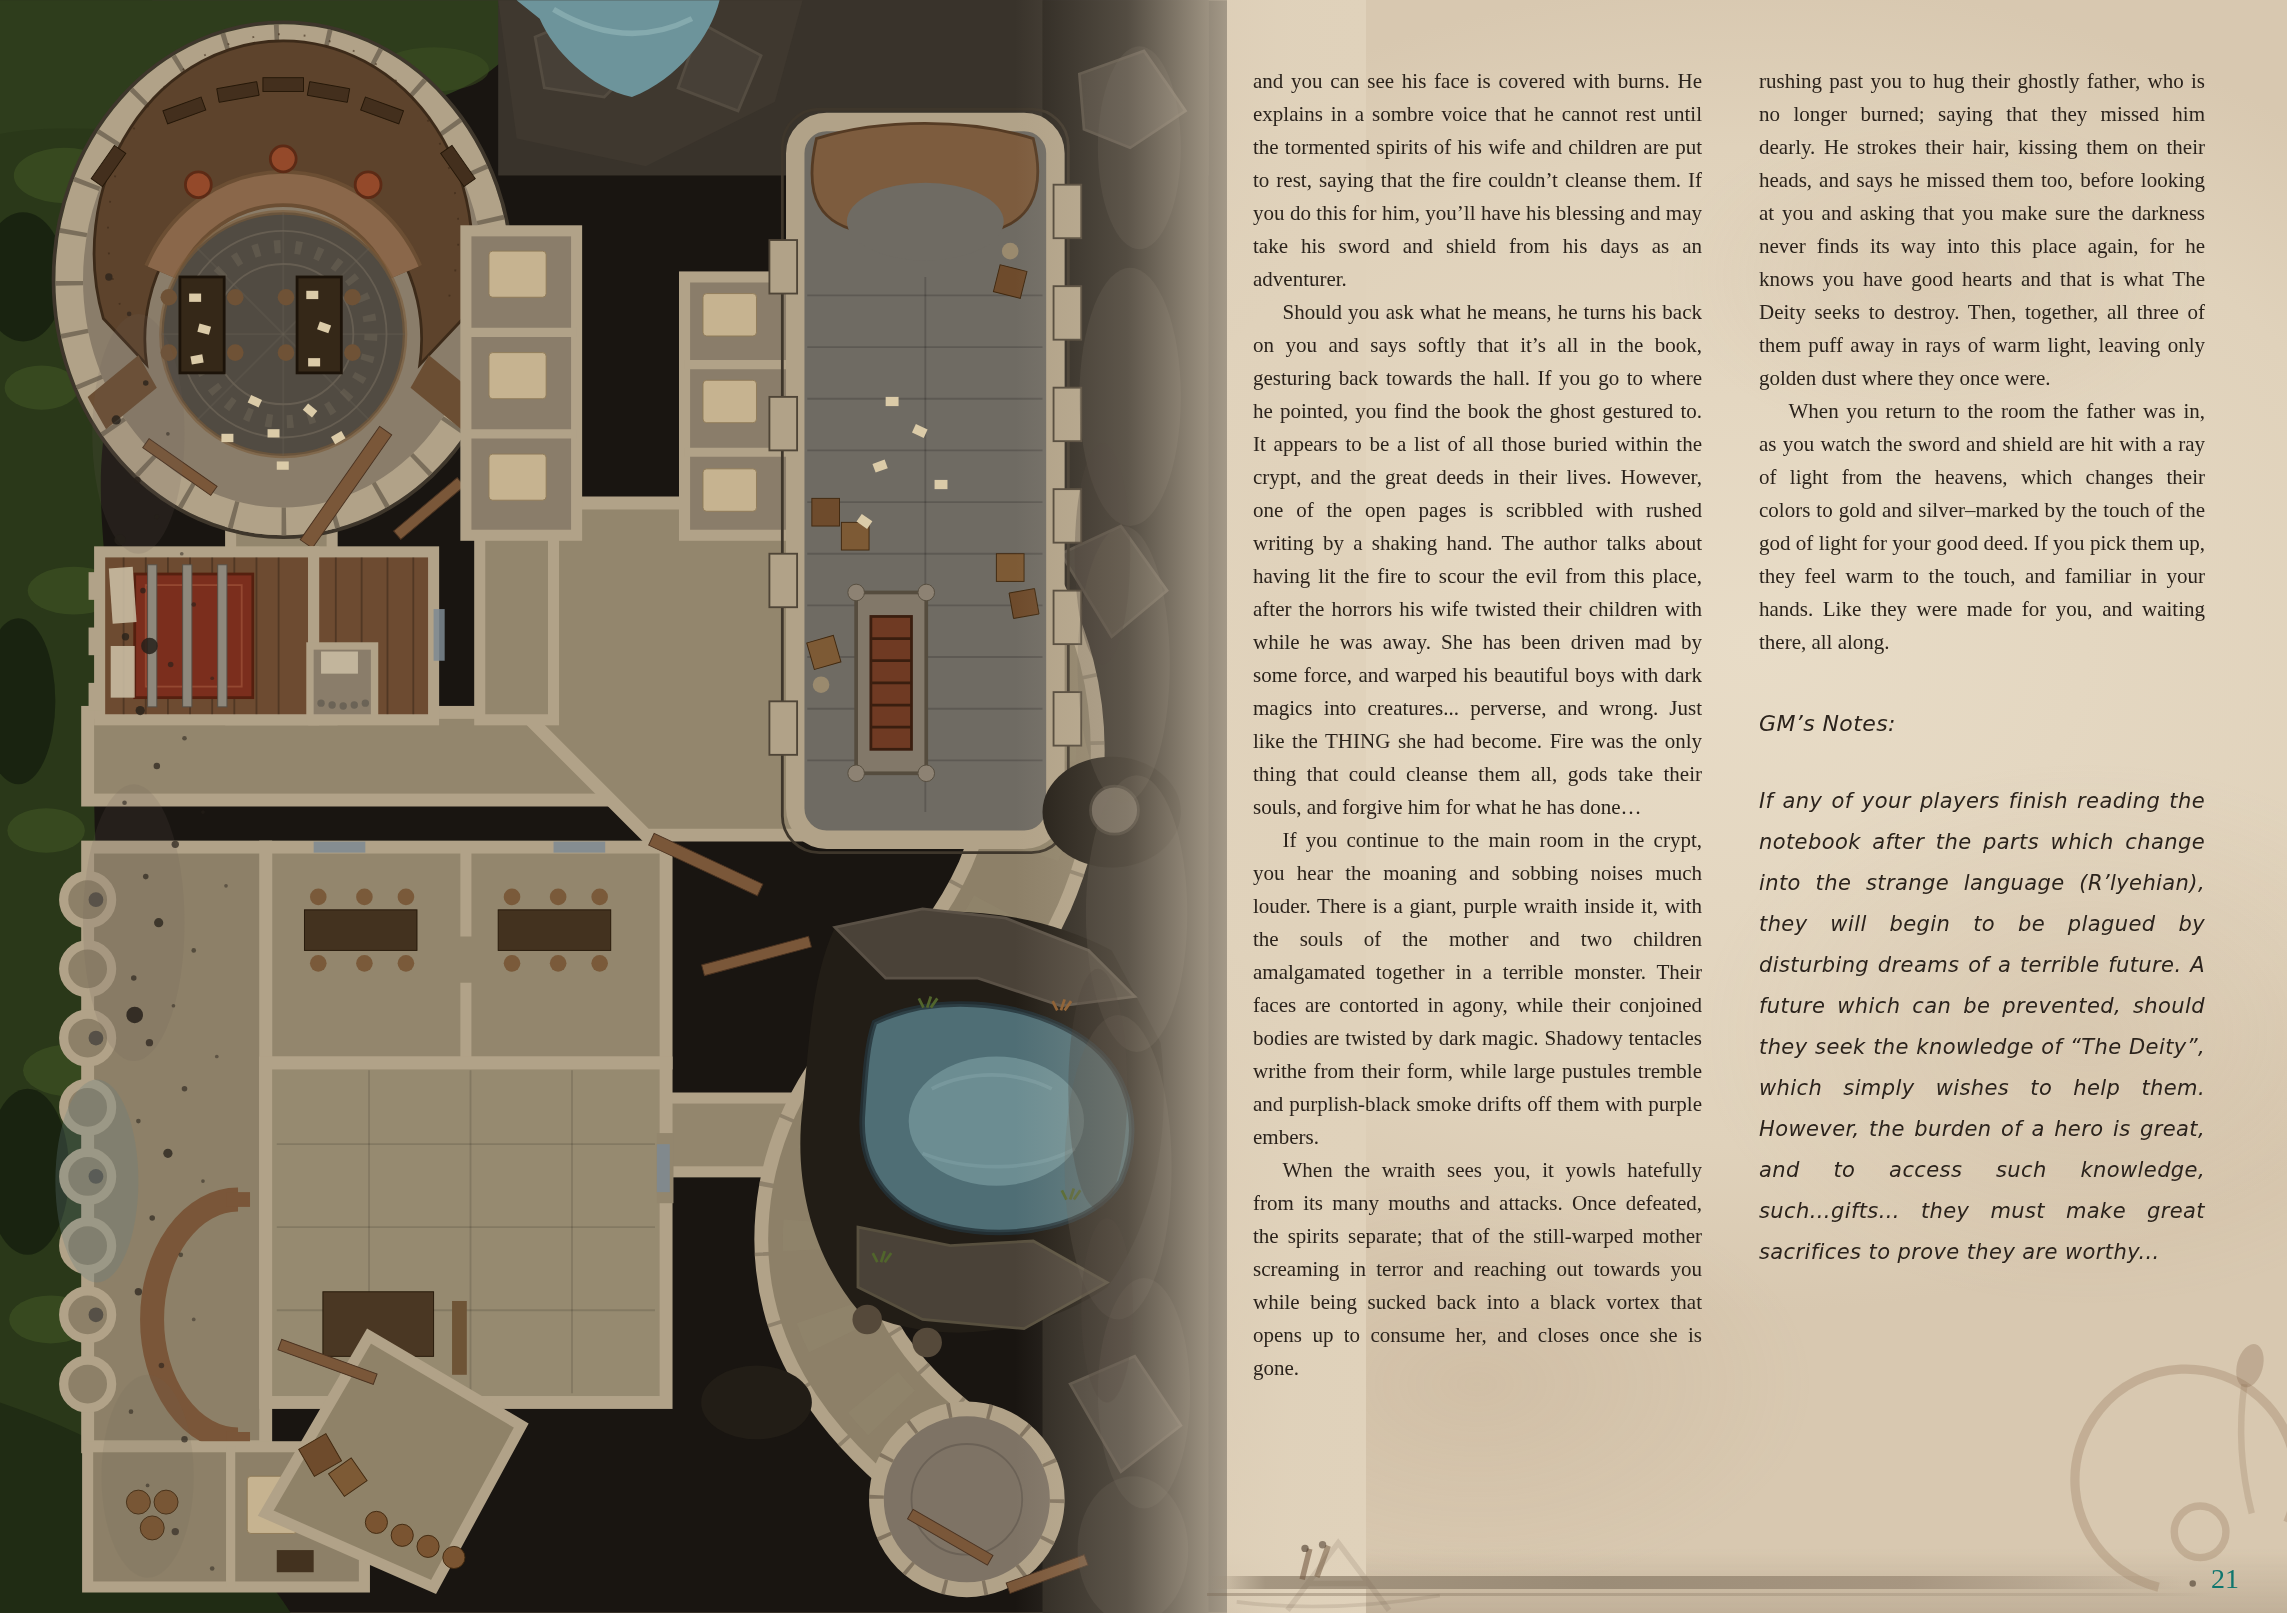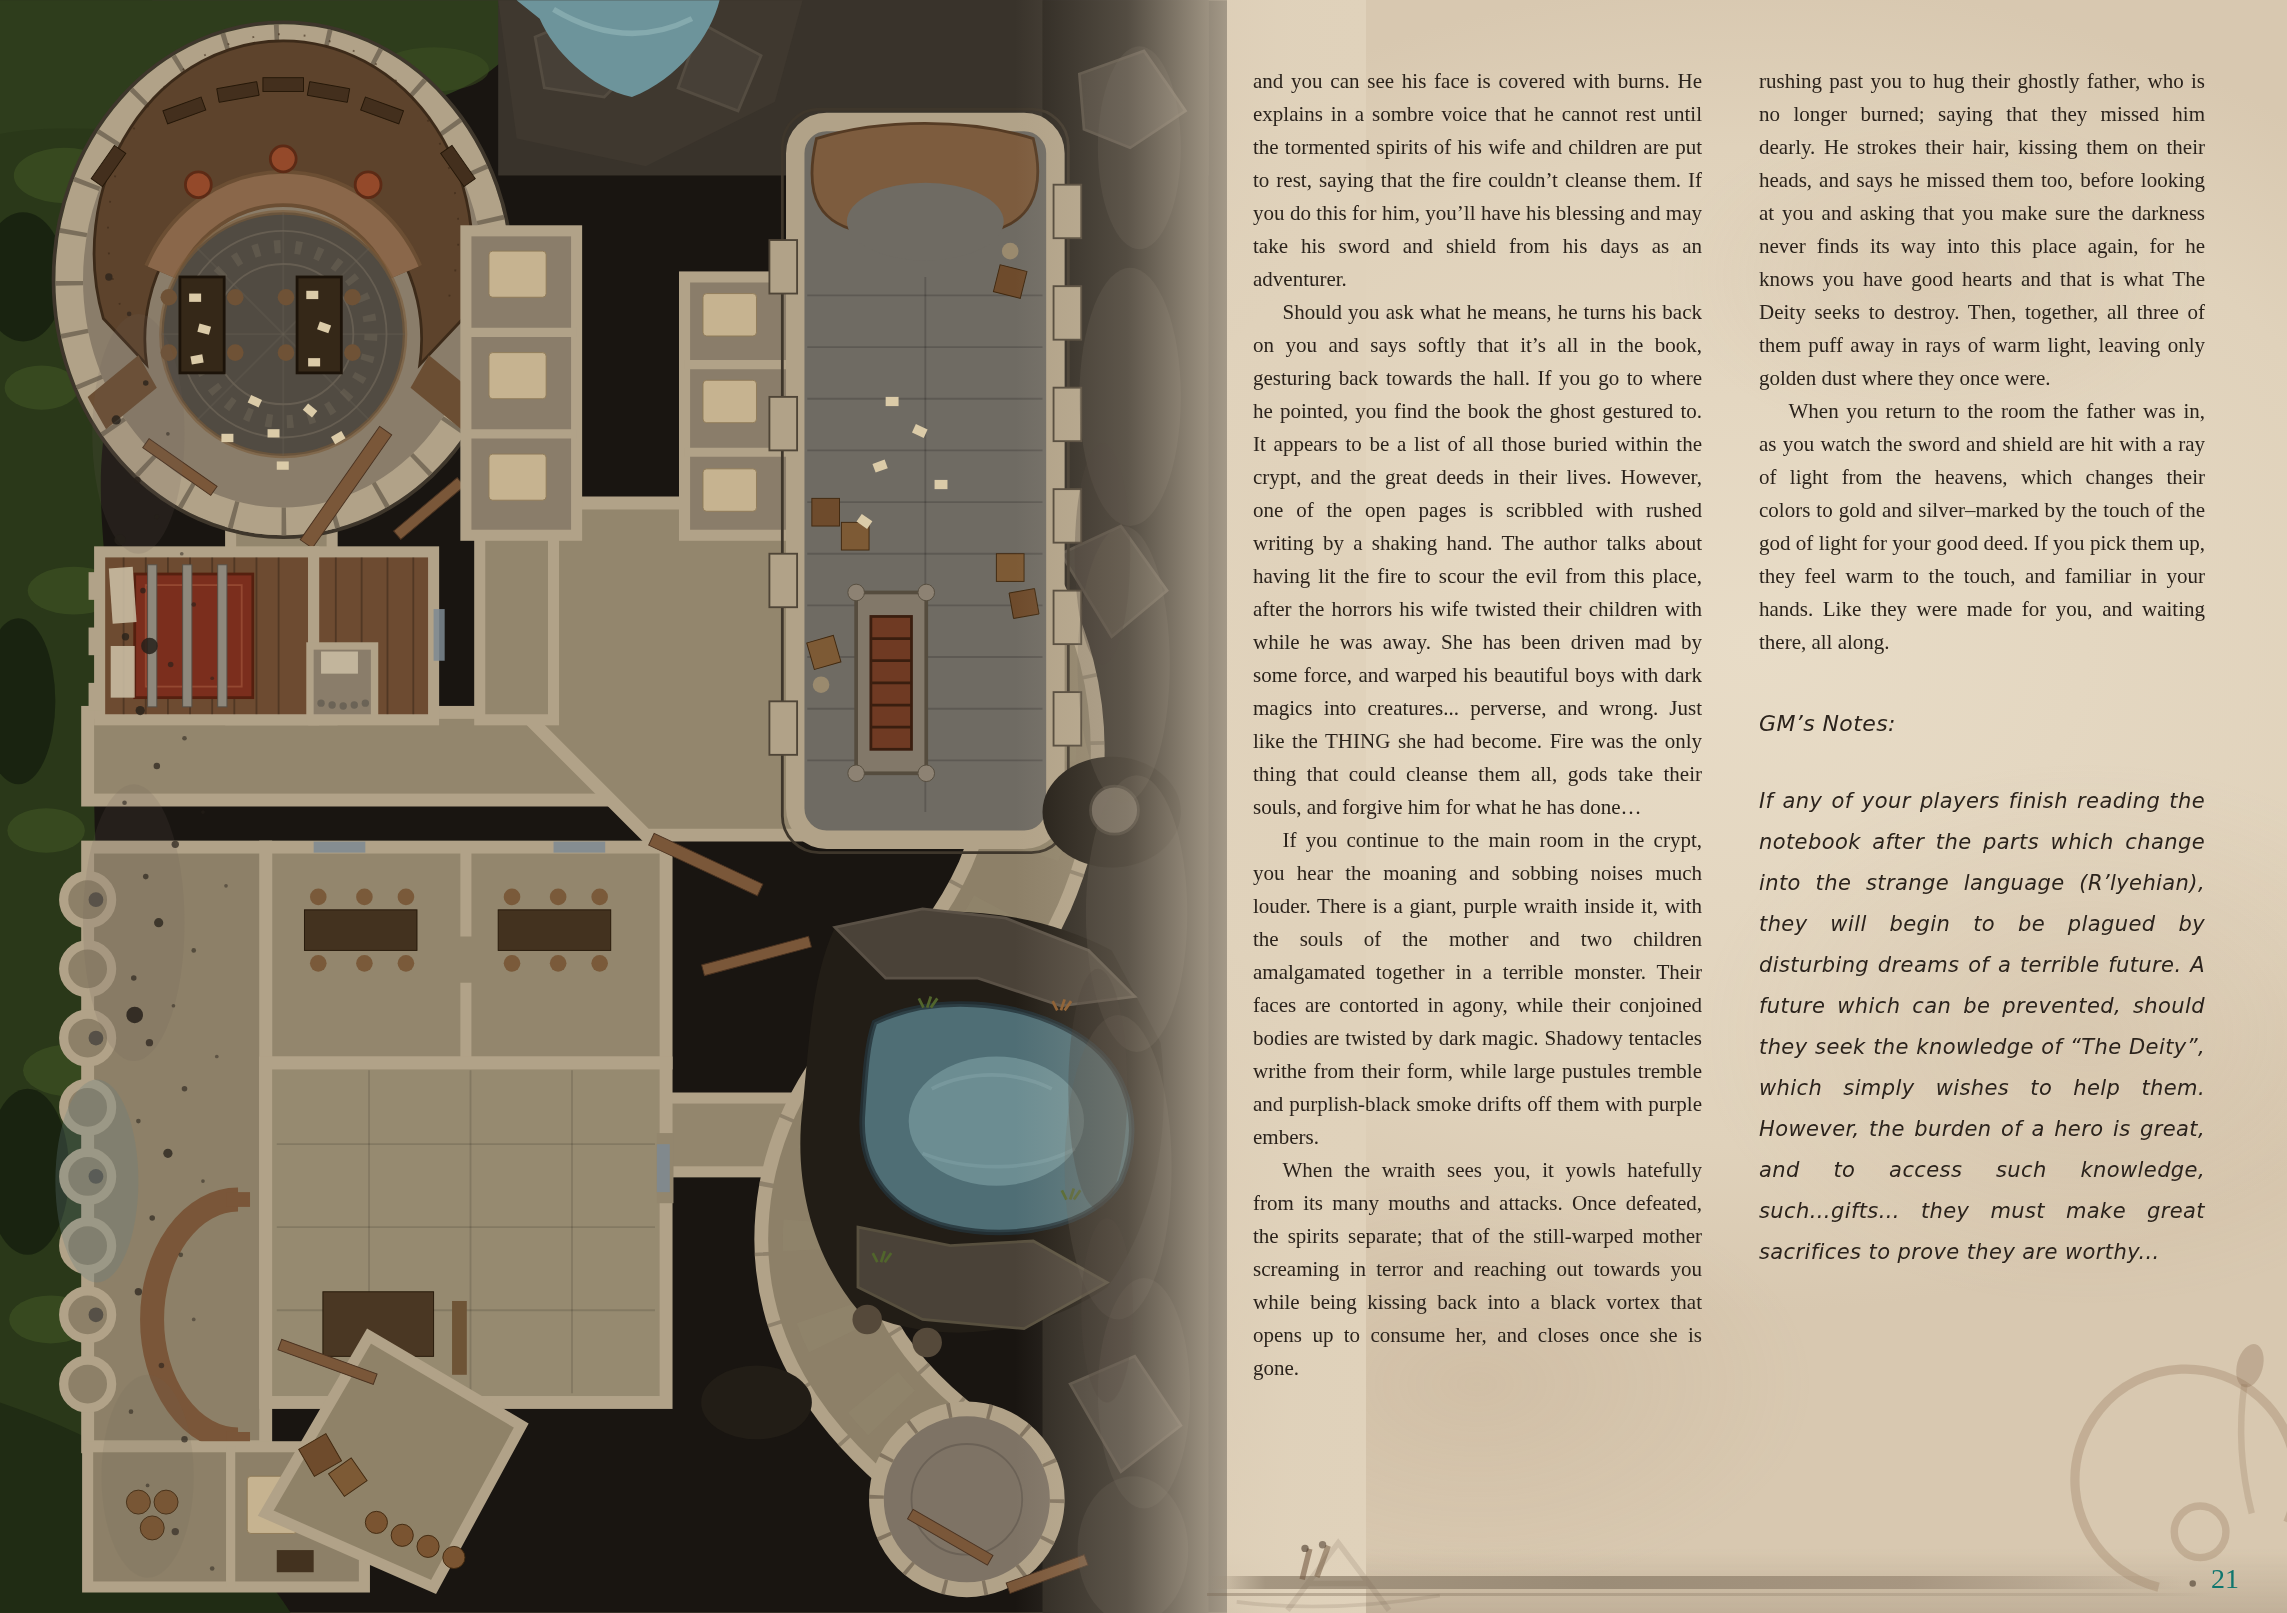--- a/index.html
+++ b/index.html
@@ -432,21 +432,21 @@
           <circle cx="1330" cy="1700" r="2.5" opacity=".5"></circle>
       </g>
     </svg>
   </div>
 
   <main>
     <section class="col col1">
       <p class="first">and you can see his face is covered with burns. He explains in a sombre voice that he cannot rest until the tormented spirits of his wife and children are put to rest, saying that the fire couldn’t cleanse them. If you do this for him, you’ll have his blessing and may take his sword and shield from his days as an adventurer.</p>
       <p class="indent">Should you ask what he means, he turns his back on you and says softly that it’s all in the book, gesturing back towards the hall. If you go to where he pointed, you find the book the ghost gestured to. It appears to be a list of all those buried within the crypt, and the great deeds in their lives. However, one of the open pages is scribbled with rushed writing by a shaking hand. The author talks about having lit the fire to scour the evil from this place, after the horrors his wife twisted their children with while he was away. She has been driven mad by some force, and warped his beautiful boys with dark magics into creatures... perverse, and wrong. Just like the THING she had become. Fire was the only thing that could cleanse them all, gods take their souls, and forgive him for what he has done…</p>
       <p class="indent">If you continue to the main room in the crypt, you hear the moaning and sobbing noises much louder. There is a giant, purple wraith inside it, with the souls of the mother and two children amalgamated together in a terrible monster. Their faces are contorted in agony, while their conjoined bodies are twisted by dark magic. Shadowy tentacles writhe from their form, while large pustules tremble and purplish-black smoke drifts off them with purple embers.</p>
-      <p class="indent">When the wraith sees you, it yowls hatefully from its many mouths and attacks. Once defeated, the spirits separate; that of the still-warped mother screaming in terror and reaching out towards you while being kissing back into a black vortex that opens up to consume her, and closes once she is gone.</p>
+      <p class="indent">When the wraith sees you, it yowls hatefully from its many mouths and attacks. Once defeated, the spirits separate; that of the still-warped mother screaming in terror and reaching out towards you while being sucked back into a black vortex that opens up to consume her, and closes once she is gone.</p>
     </section>
 
     <section class="col col2">
       <p class="first">rushing past you to hug their ghostly father, who is no longer burned; saying that they missed him dearly. He strokes their hair, kissing them on their heads, and says he missed them too, before looking at you and asking that you make sure the darkness never finds its way into this place again, for he knows you have good hearts and that is what The Deity seeks to destroy. Then, together, all three of them puff away in rays of warm light, leaving only golden dust where they once were.</p>
       <p class="indent">When you return to the room the father was in, as you watch the sword and shield are hit with a ray of light from the heavens, which changes their colors to gold and silver–marked by the touch of the god of light for your good deed. If you pick them up, they feel warm to the touch, and familiar in your hands. Like they were made for you, and waiting there, all along.</p>
       <p class="gm gm-heading">GM’s Notes:</p>
       <p class="gm gm-para">If any of your players finish reading the notebook after the parts which change into the strange language (R’lyehian), they will begin to be plagued by disturbing dreams of a terrible future. A future which can be prevented, should they seek the knowledge of “The Deity”, which simply wishes to help them. However, the burden of a hero is great, and to access such knowledge, such...gifts... they must make great sacrifices to prove they are worthy...</p>
     </section>
   </main>
 

